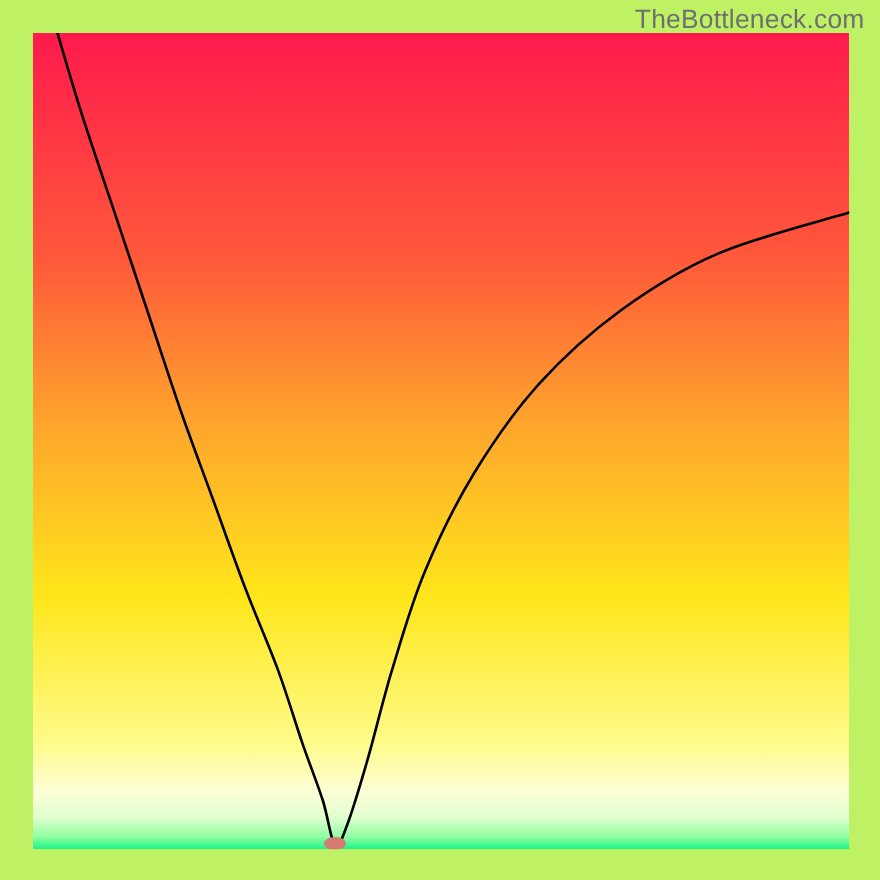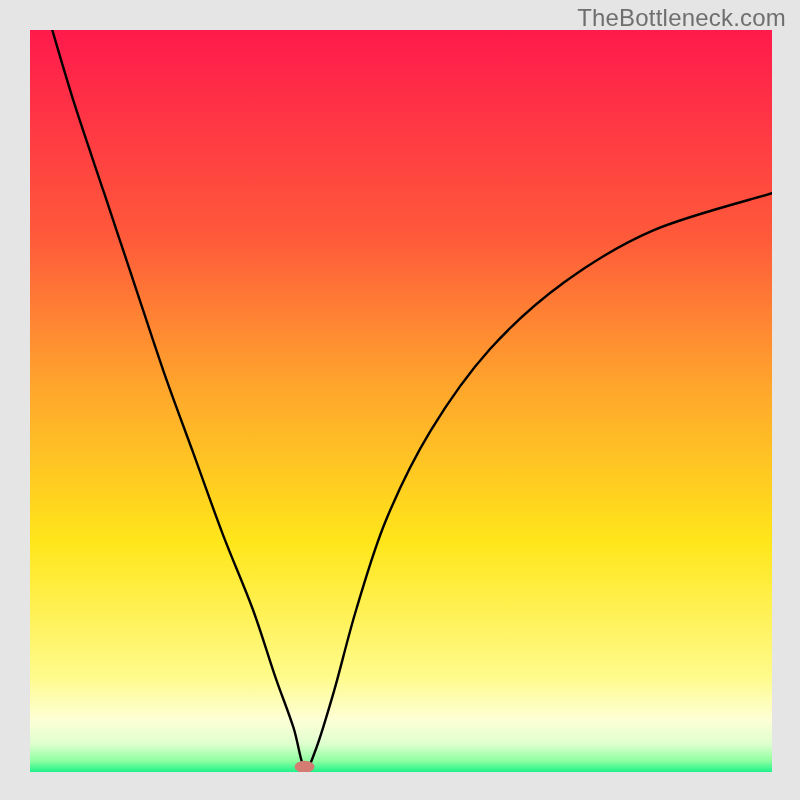--- a/index.html
+++ b/index.html
@@ -8,21 +8,21 @@
     width: 800px;
     height: 800px;
     overflow: hidden;
     background: #000;
     font-family: Arial, Helvetica, sans-serif;
   }
   .outer {
     position: relative;
     width: 800px;
     height: 800px;
-    background: #e5e5e5;
+    background: #bef264;
   }
   .watermark {
     position: absolute;
     top: 4px;
     right: 14px;
     color: #6f6f6f;
     font-size: 24px;
     font-weight: 400;
     letter-spacing: 0.2px;
     z-index: 10;

